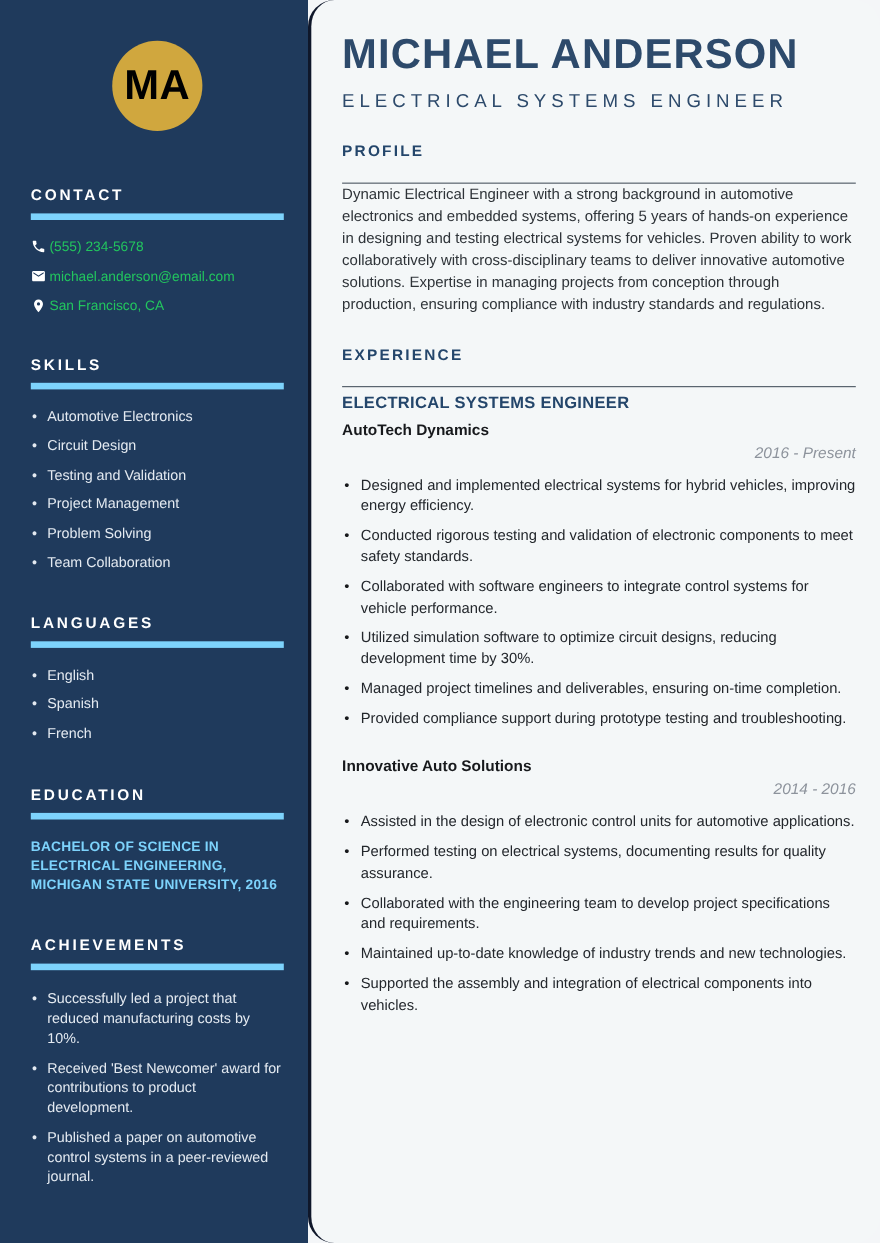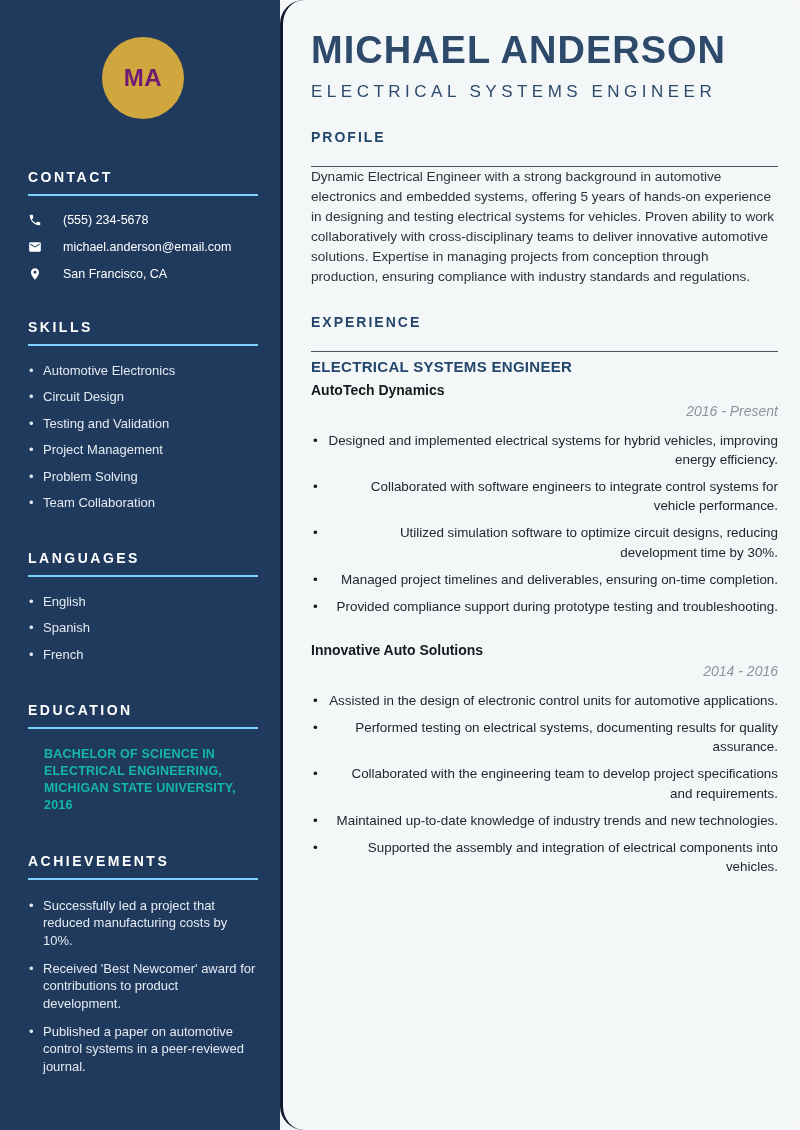--- a/index.html
+++ b/index.html
@@ -18,45 +18,45 @@
     height: 1130px;
     background: #1f3a5c;
     color: #ffffff;
     padding: 37px 22px 30px 28px;
   }
   .avatar-wrap { text-align: center; margin-bottom: 50px; }
   .avatar {
     width: 82px; height: 82px;
     border-radius: 50%;
     background: #d0a73e;
-    color: #701a75;
+    color: #000000;
     display: inline-flex;
     align-items: center;
     justify-content: center;
-    font-size: 24px;
+    font-size: 38px;
     font-weight: bold;
     letter-spacing: 0.5px;
     text-align: right;
   }
   .side-section { margin-bottom: 38px; }
   .side-heading {
     font-size: 14px;
     font-weight: bold;
     letter-spacing: 2.5px;
     color: #ffffff;
     padding-bottom: 9px;
-    border-bottom: 2px solid #7dd3fc;
+    border-bottom: 6px solid #7dd3fc;
     margin-bottom: 17px;
   }
   .contact-item {
     display: flex;
     align-items: center;
-    gap: 21px;
+    gap: 3px;
     font-size: 12.5px;
-    color: #ffffff;
+    color: #22c55e;
     margin-bottom: 13px;
   }
   .contact-item .cicon { width: 14px; height: 14px; flex: 0 0 14px; display: inline-flex; }
   .contact-item svg { width: 14px; height: 14px; fill: #ffffff; }
 
   ul.side-list { list-style: none; }
   ul.side-list li {
     font-size: 13px;
     color: #e4eaf1;
     margin-bottom: 9.5px;
@@ -68,23 +68,22 @@
     content: "•";
     position: absolute;
     left: 1px;
     color: #e4eaf1;
   }
   .degree {
     font-size: 12.5px;
     font-weight: bold;
     text-transform: uppercase;
     line-height: 1.38;
-    color: #14b8a6;
+    color: #7dd3fc;
     letter-spacing: 0.2px;
-    margin-left: 16px;
   }
   ul.achieve-list li { line-height: 1.36; margin-bottom: 10px; }
 
   
   .main {
     flex: 1;
     background: #f4f7f8;
     border-left: 3px solid #0f172a;
     padding: 30px 22px 30px 28px;
     border-radius: 24px;
@@ -138,21 +137,20 @@
     text-align: right;
   }
   ul.job-bullets { list-style: none; margin-top: 12px; }
   ul.job-bullets li {
     font-size: 13.4px;
     color: #23272c;
     line-height: 1.45;
     margin-bottom: 7.5px;
     padding-left: 17px;
     position: relative;
-    text-align: right;
   }
   ul.job-bullets li::before {
     content: "•";
     position: absolute;
     left: 2px;
     color: #17191c;
   }
 </style>
 </head>
 <body>
@@ -242,20 +240,21 @@
 
   <section class="section">
     <div class="section-heading">EXPERIENCE</div>
 
     <div class="job">
       <div class="job-role">ELECTRICAL SYSTEMS ENGINEER</div>
       <div class="job-company">AutoTech Dynamics</div>
       <div class="job-dates">2016 - Present</div>
       <ul class="job-bullets">
         <li>Designed and implemented electrical systems for hybrid vehicles, improving energy efficiency.</li>
+        <li>Conducted rigorous testing and validation of electronic components to meet safety standards.</li>
         <li>Collaborated with software engineers to integrate control systems for vehicle performance.</li>
         <li>Utilized simulation software to optimize circuit designs, reducing development time by 30%.</li>
         <li>Managed project timelines and deliverables, ensuring on-time completion.</li>
         <li>Provided compliance support during prototype testing and troubleshooting.</li>
       </ul>
     </div>
 
     <div class="job">
       <div class="job-company">Innovative Auto Solutions</div>
       <div class="job-dates">2014 - 2016</div>

